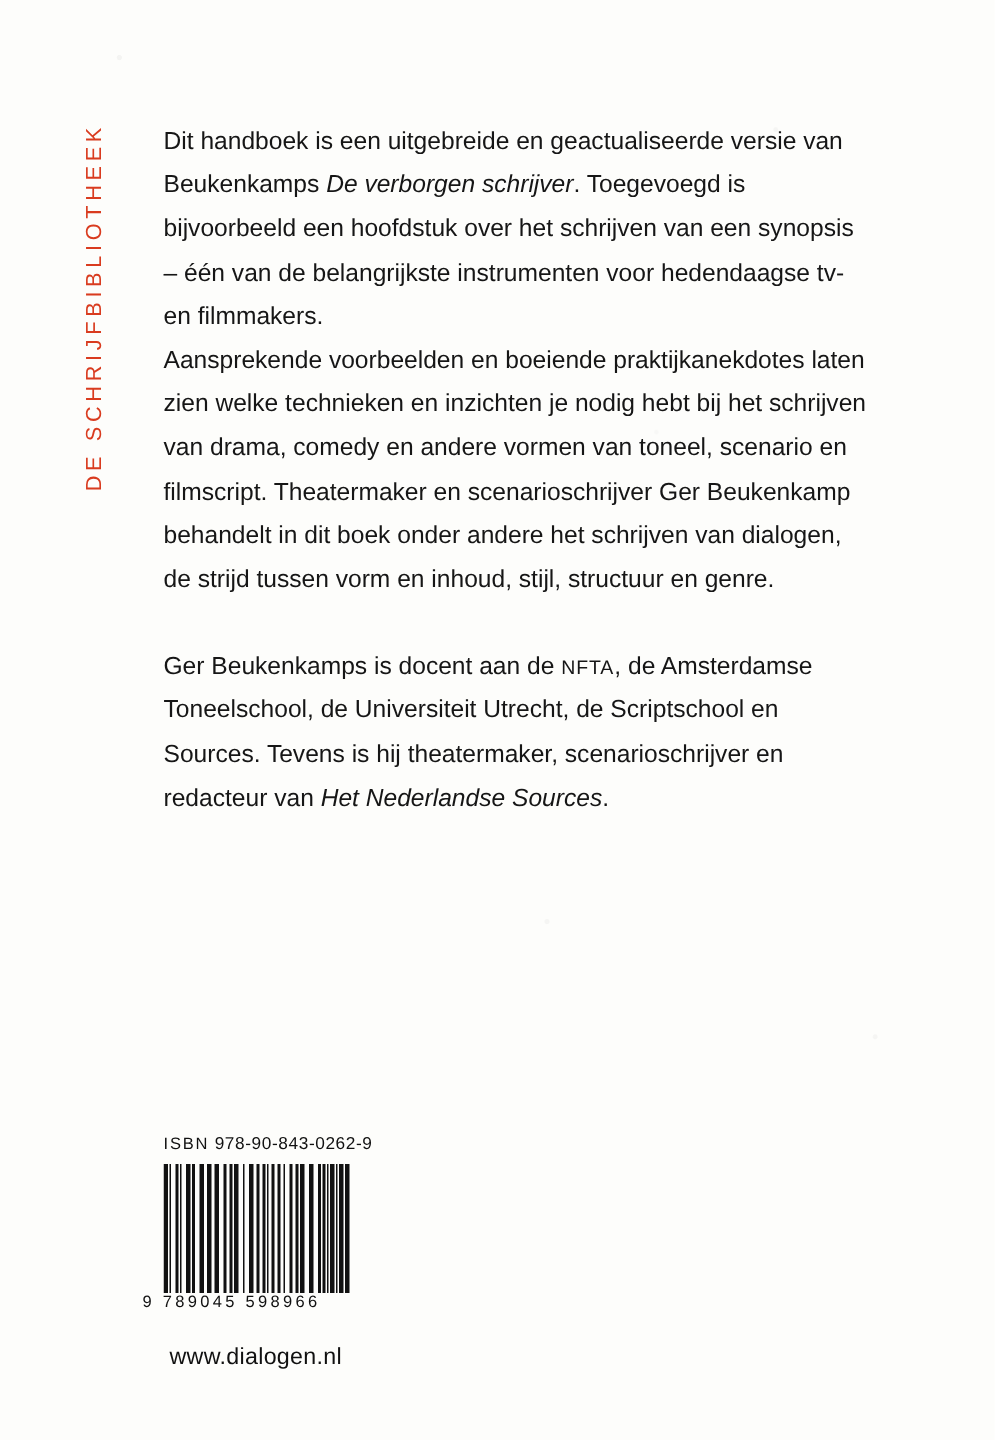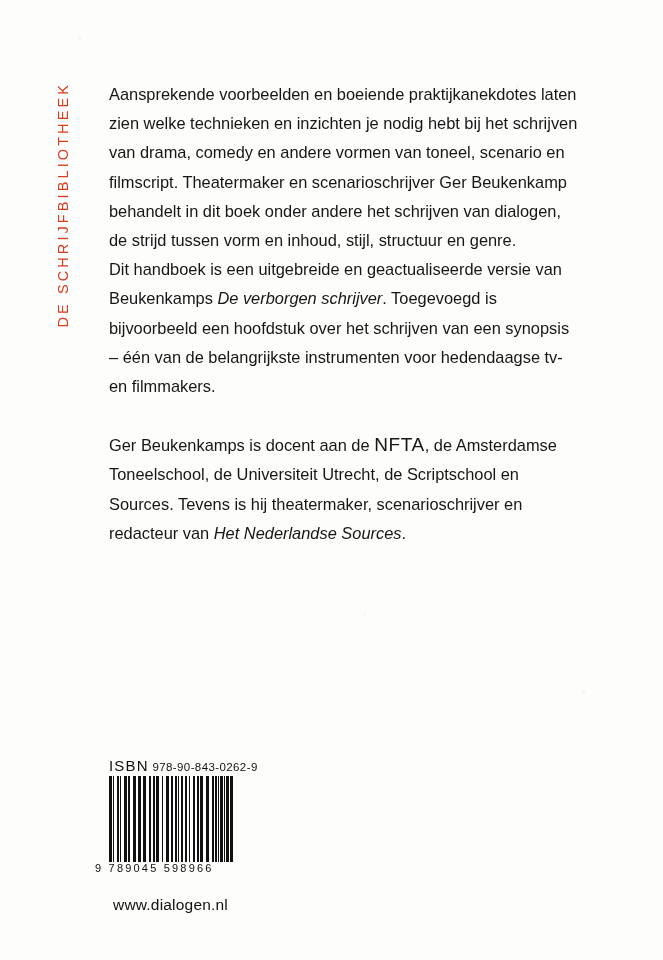--- a/index.html
+++ b/index.html
@@ -70,37 +70,37 @@
 
   .blurb p.gap {
     margin-top: 29px;
   }
 
   .blurb em {
     font-style: italic;
   }
 
   .smallcaps {
-    font-size: 19px;
+    font-size: 13px;
     letter-spacing: 0.6px;
   }
 
   
   .isbn-line {
     position: absolute;
     left: 109px;
     top: 757px;
     font-size: 11.5px;
     letter-spacing: 0.4px;
     color: #111;
     font-family: "Liberation Sans", sans-serif;
   }
   .isbn-line .isbn-word {
     letter-spacing: 1.2px;
-    font-size: 15px;
+    font-size: 11px;
   }
 
   .barcode {
     position: absolute;
     left: 109px;
     top: 776px;
     width: 151px;
     height: 86px;
     display: flex;
     align-items: flex-start;
@@ -137,22 +137,22 @@
 </head>
 <body>
 
 <div class="page">
 
   <div class="grain"></div>
 
   <div class="series-title">DE SCHRIJFBIBLIOTHEEK</div>
 
   <div class="blurb">
+    <p><span>Dit handboek is een uitgebreide en geactualiseerde versie van Beukenkamps </span><em>De verborgen schrijver</em><span>. Toegevoegd is bijvoorbeeld een hoofdstuk over het schrijven van een synopsis – één van de belangrijkste instrumenten voor hedendaagse tv- en filmmakers.</span></p>
     <p><span>Aansprekende voorbeelden en boeiende praktijkanekdotes laten zien welke technieken en inzichten je nodig hebt bij het schrijven van drama, comedy en andere vormen van toneel, scenario en filmscript. Theatermaker en scenarioschrijver Ger Beukenkamp behandelt in dit boek onder andere het schrijven van dialogen, de strijd tussen vorm en inhoud, stijl, structuur en genre.</span></p>
-    <p><span>Dit handboek is een uitgebreide en geactualiseerde versie van Beukenkamps </span><em>De verborgen schrijver</em><span>. Toegevoegd is bijvoorbeeld een hoofdstuk over het schrijven van een synopsis – één van de belangrijkste instrumenten voor hedendaagse tv- en filmmakers.</span></p>
     <p class="gap"><span>Ger Beukenkamps is docent aan de </span><span class="smallcaps">NFTA</span><span>, de Amsterdamse Toneelschool, de Universiteit Utrecht, de Scriptschool en Sources. Tevens is hij theatermaker, scenarioschrijver en redacteur van </span><em>Het Nederlandse Sources</em><span>.</span></p>
   </div>
 
   <div class="isbn-line">
     <span class="isbn-word">ISBN</span>
     <span>978-90-843-0262-9</span>
   </div>
 
   <div class="barcode" id="barcode">
       <span class="bar" style="width:3px"></span>

